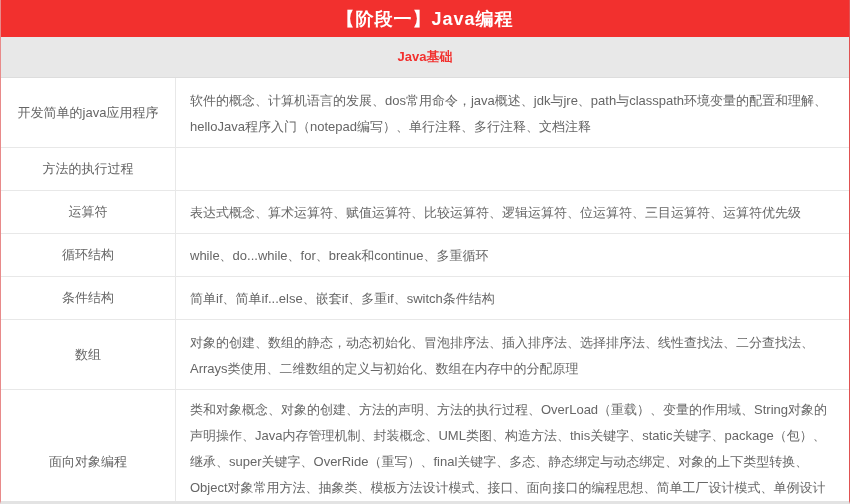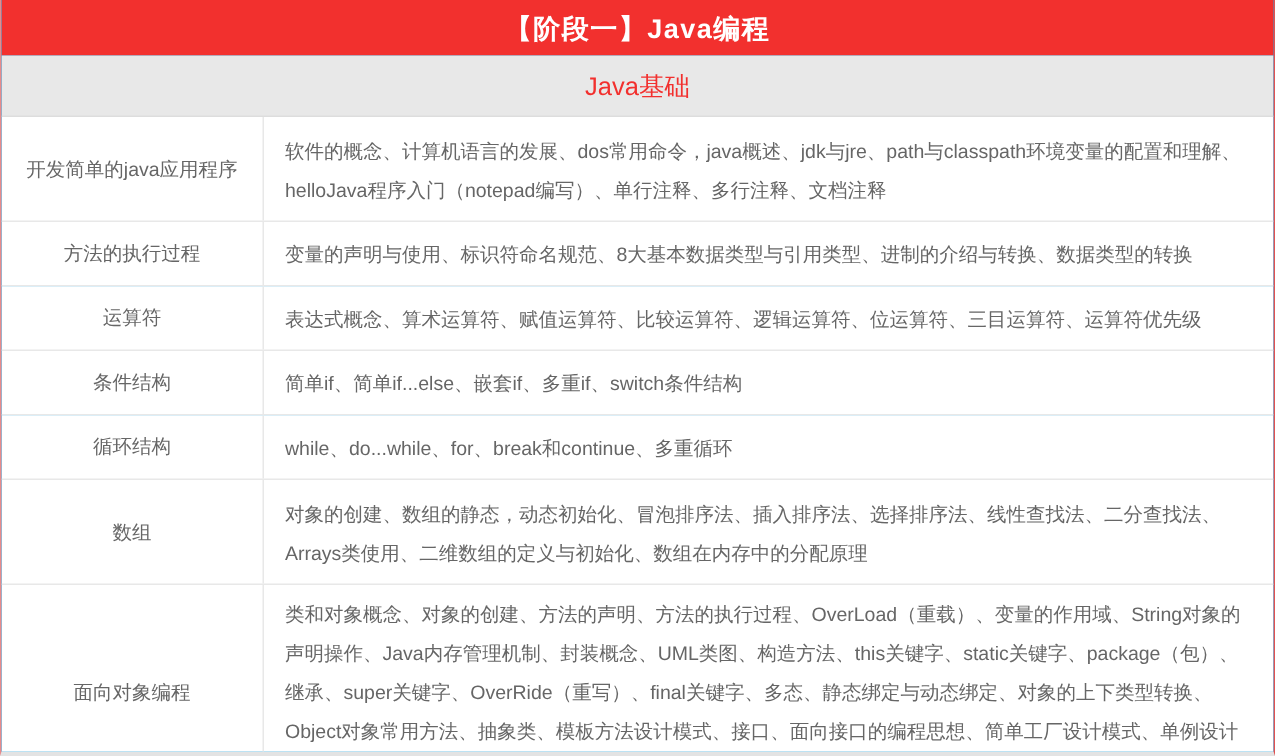--- a/index.html
+++ b/index.html
@@ -8,21 +8,21 @@
     background: #ffffff;
     font-family: "Liberation Sans", "DejaVu Sans", sans-serif;
   }
   .curriculum {
     width: 850px;
     height: 504px;
     border-left: 1px solid #e88a8a;
     border-right: 1px solid #e05252;
     border-bottom: 3px solid #e3e3e3;
     overflow: hidden;
-    background: #0ea5e9;
+    background: #14532d;
   }
   .stage-header {
     height: 37px;
     background: #f2302e;
     display: flex;
     align-items: center;
     justify-content: center;
   }
   .stage-title {
     color: #ffffff;
@@ -33,22 +33,22 @@
   .section-header {
     height: 41px;
     background: #e8e8e8;
     display: flex;
     align-items: center;
     justify-content: center;
     border-bottom: 1px solid #dddddd;
   }
   .section-title {
     color: #f2302e;
-    font-size: 17px;
-    font-weight: 400;
+    font-size: 13px;
+    font-weight: 700;
   }
   .row {
     display: flex;
     border-bottom: 1px solid #e8e8e8;
     background: #ffffff;
   }
   .row:last-child { border-bottom: none; }
   .topic-cell {
     width: 175px;
     flex: 0 0 175px;
@@ -89,43 +89,40 @@
 
   <div class="row h70">
     <div class="topic-cell">开发简单的java应用程序</div>
     <div class="details-cell">
         <span>软件的概念、计算机语言的发展、dos常用命令，java概述、jdk与jre、path与classpath环境变量的配置和理解、helloJava程序入门（notepad编写）、单行注释、多行注释、文档注释</span>
       </div>
   </div>
 
   <div class="row h43">
     <div class="topic-cell">方法的执行过程</div>
-    <div class="details-cell">
-        <span>变量的声明与使用、标识符命名规范、8大基本数据类型与引用类型、进制的介绍与转换、数据类型的转换</span>
-      </div>
   </div>
 
   <div class="row h43">
     <div class="topic-cell">运算符</div>
     <div class="details-cell">
         <span>表达式概念、算术运算符、赋值运算符、比较运算符、逻辑运算符、位运算符、三目运算符、运算符优先级</span>
       </div>
   </div>
 
   <div class="row h43">
-    <div class="topic-cell">条件结构</div>
+    <div class="topic-cell">循环结构</div>
     <div class="details-cell">
-        <span>简单if、简单if...else、嵌套if、多重if、switch条件结构</span>
+        <span>while、do...while、for、break和continue、多重循环</span>
       </div>
   </div>
 
   <div class="row h43">
-    <div class="topic-cell">循环结构</div>
+    <div class="topic-cell">条件结构</div>
     <div class="details-cell">
-        <span>while、do...while、for、break和continue、多重循环</span>
+        <span>简单if、简单if...else、嵌套if、多重if、switch条件结构</span>
       </div>
   </div>
 
   <div class="row h70">
     <div class="topic-cell">数组</div>
     <div class="details-cell">
         <span>对象的创建、数组的静态，动态初始化、冒泡排序法、插入排序法、选择排序法、线性查找法、二分查找法、Arrays类使用、二维数组的定义与初始化、数组在内存中的分配原理</span>
       </div>
   </div>
 

